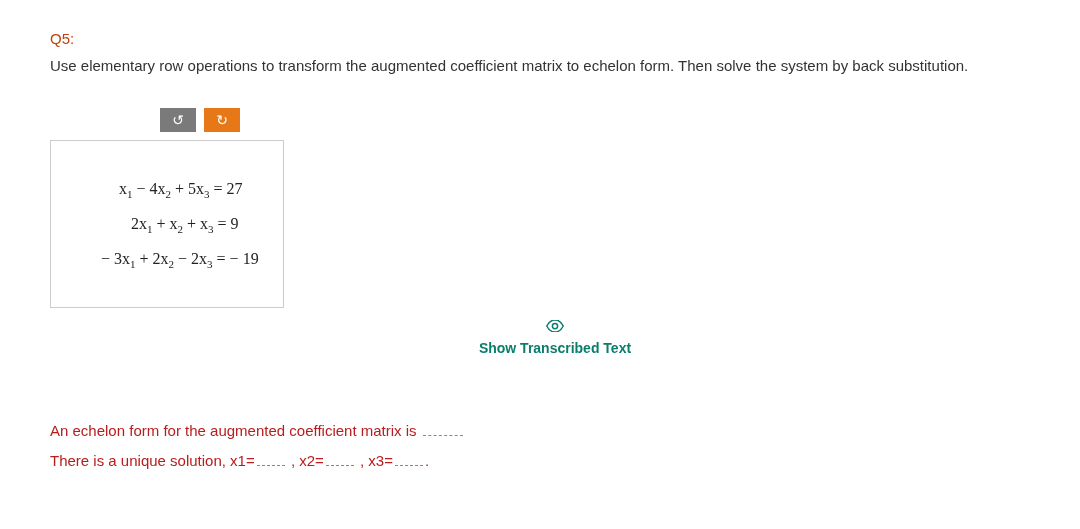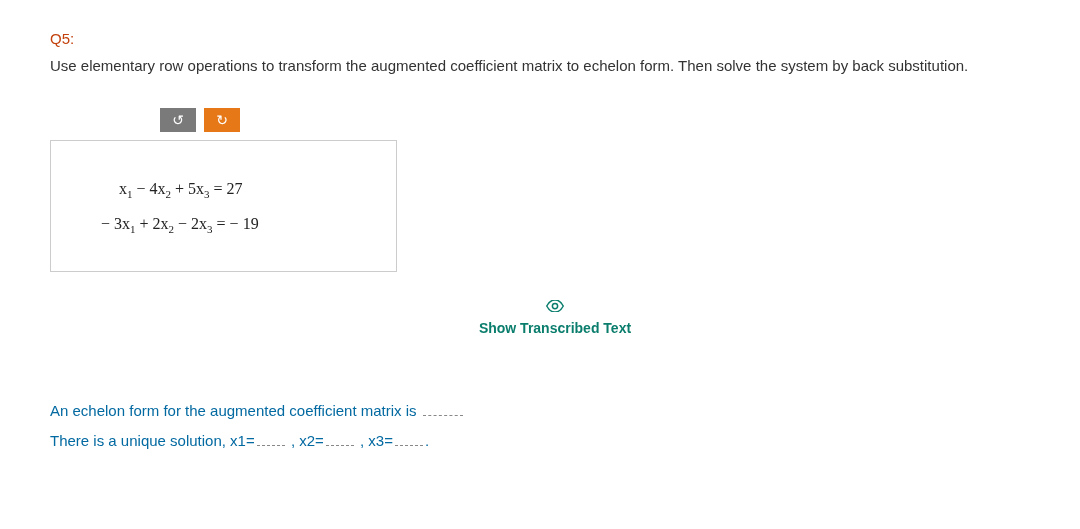--- a/index.html
+++ b/index.html
@@ -44,23 +44,23 @@
       color: #fff;
     }
     .btn-undo {
       background: #7a7a7a;
     }
     .btn-redo {
       background: #e67817;
     }
     .equation-box {
       border: 1px solid #ccc;
-      width: 347px;
+      width: 234px;
       padding: 30px 20px 30px 50px;
-      margin-bottom: 28px;
+      margin-bottom: 12px;
     }
     .equation-line {
       font-family: 'Times New Roman', serif;
       font-size: 16px;
       line-height: 2.2;
       white-space: nowrap;
       color: #222;
     }
     .eq1 { padding-left: 18px; }
     .eq2 { padding-left: 30px; }
@@ -81,21 +81,21 @@
       cursor: pointer;
       flex-direction: column;
     }
     .eye-icon {
       width: 18px;
       height: 12px;
     }
     .answer-section {
       font-size: 15px;
       line-height: 2;
-      color: #0369a1;
+      color: #b91c1c;
     }
     .blank {
       display: inline-block;
       border-bottom: 1px dashed #888;
       min-width: 28px;
       height: 14px;
       margin: 0 2px;
       vertical-align: baseline;
     }
     .blank-long {
@@ -110,20 +110,23 @@
 
 <div class="buttons-row">
   <button class="btn btn-undo">↺</button>
   <button class="btn btn-redo">↻</button>
 </div>
 
 <div class="equation-box">
   <div class="equation-line eq1">
     <span>x</span><sub>1</sub><span> − 4x</span><sub>2</sub><span> + 5x</span><sub>3</sub><span> = 27</span>
   </div>
+  <div class="equation-line eq2">
+    <span>2x</span><sub>1</sub><span> + x</span><sub>2</sub><span> + x</span><sub>3</sub><span> = 9</span>
+  </div>
   <div class="equation-line eq3">
     <span>− 3x</span><sub>1</sub><span> + 2x</span><sub>2</sub><span> − 2x</span><sub>3</sub><span> = − 19</span>
   </div>
 </div>
 
 <div class="show-transcribed">
   <svg class="eye-icon" viewBox="0 0 24 16" fill="none" stroke="#0a7d6c" stroke-width="2">
     <path d="M1 8 C4 2 9 0 12 0 C15 0 20 2 23 8 C20 14 15 16 12 16 C9 16 4 14 1 8 Z"></path>
     <circle cx="12" cy="8" r="3.5"></circle>
   </svg>

